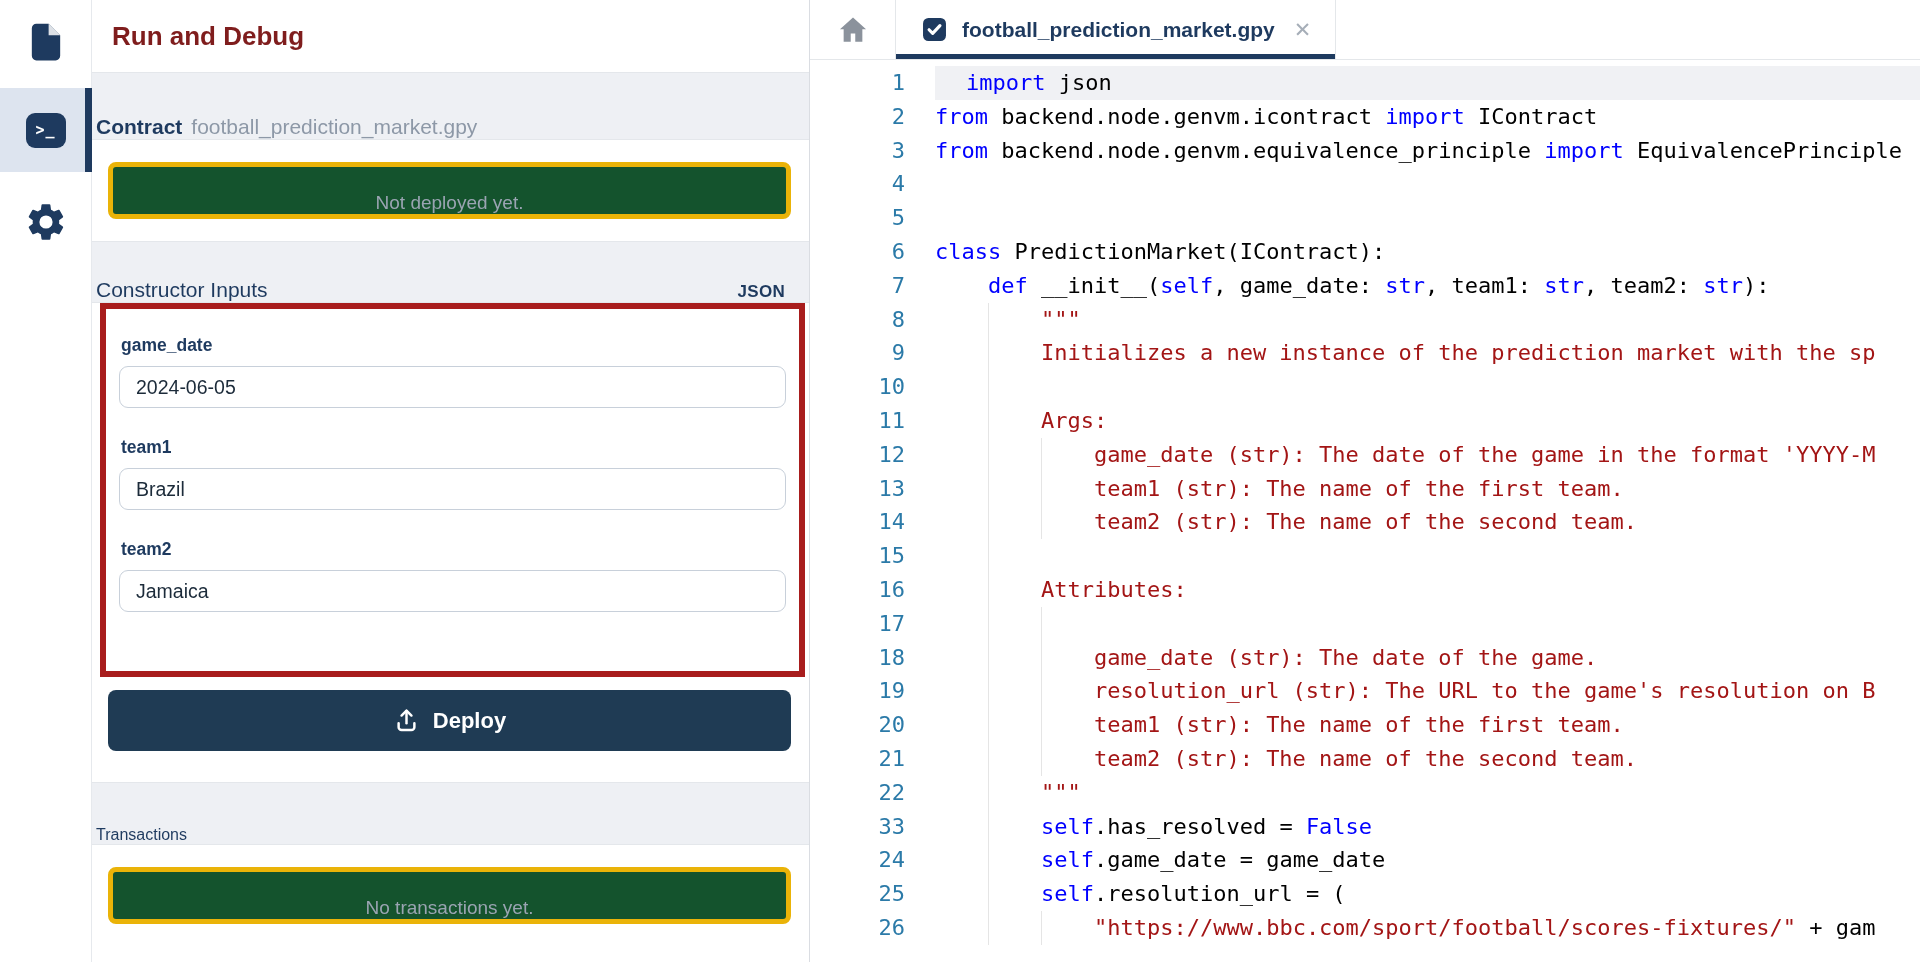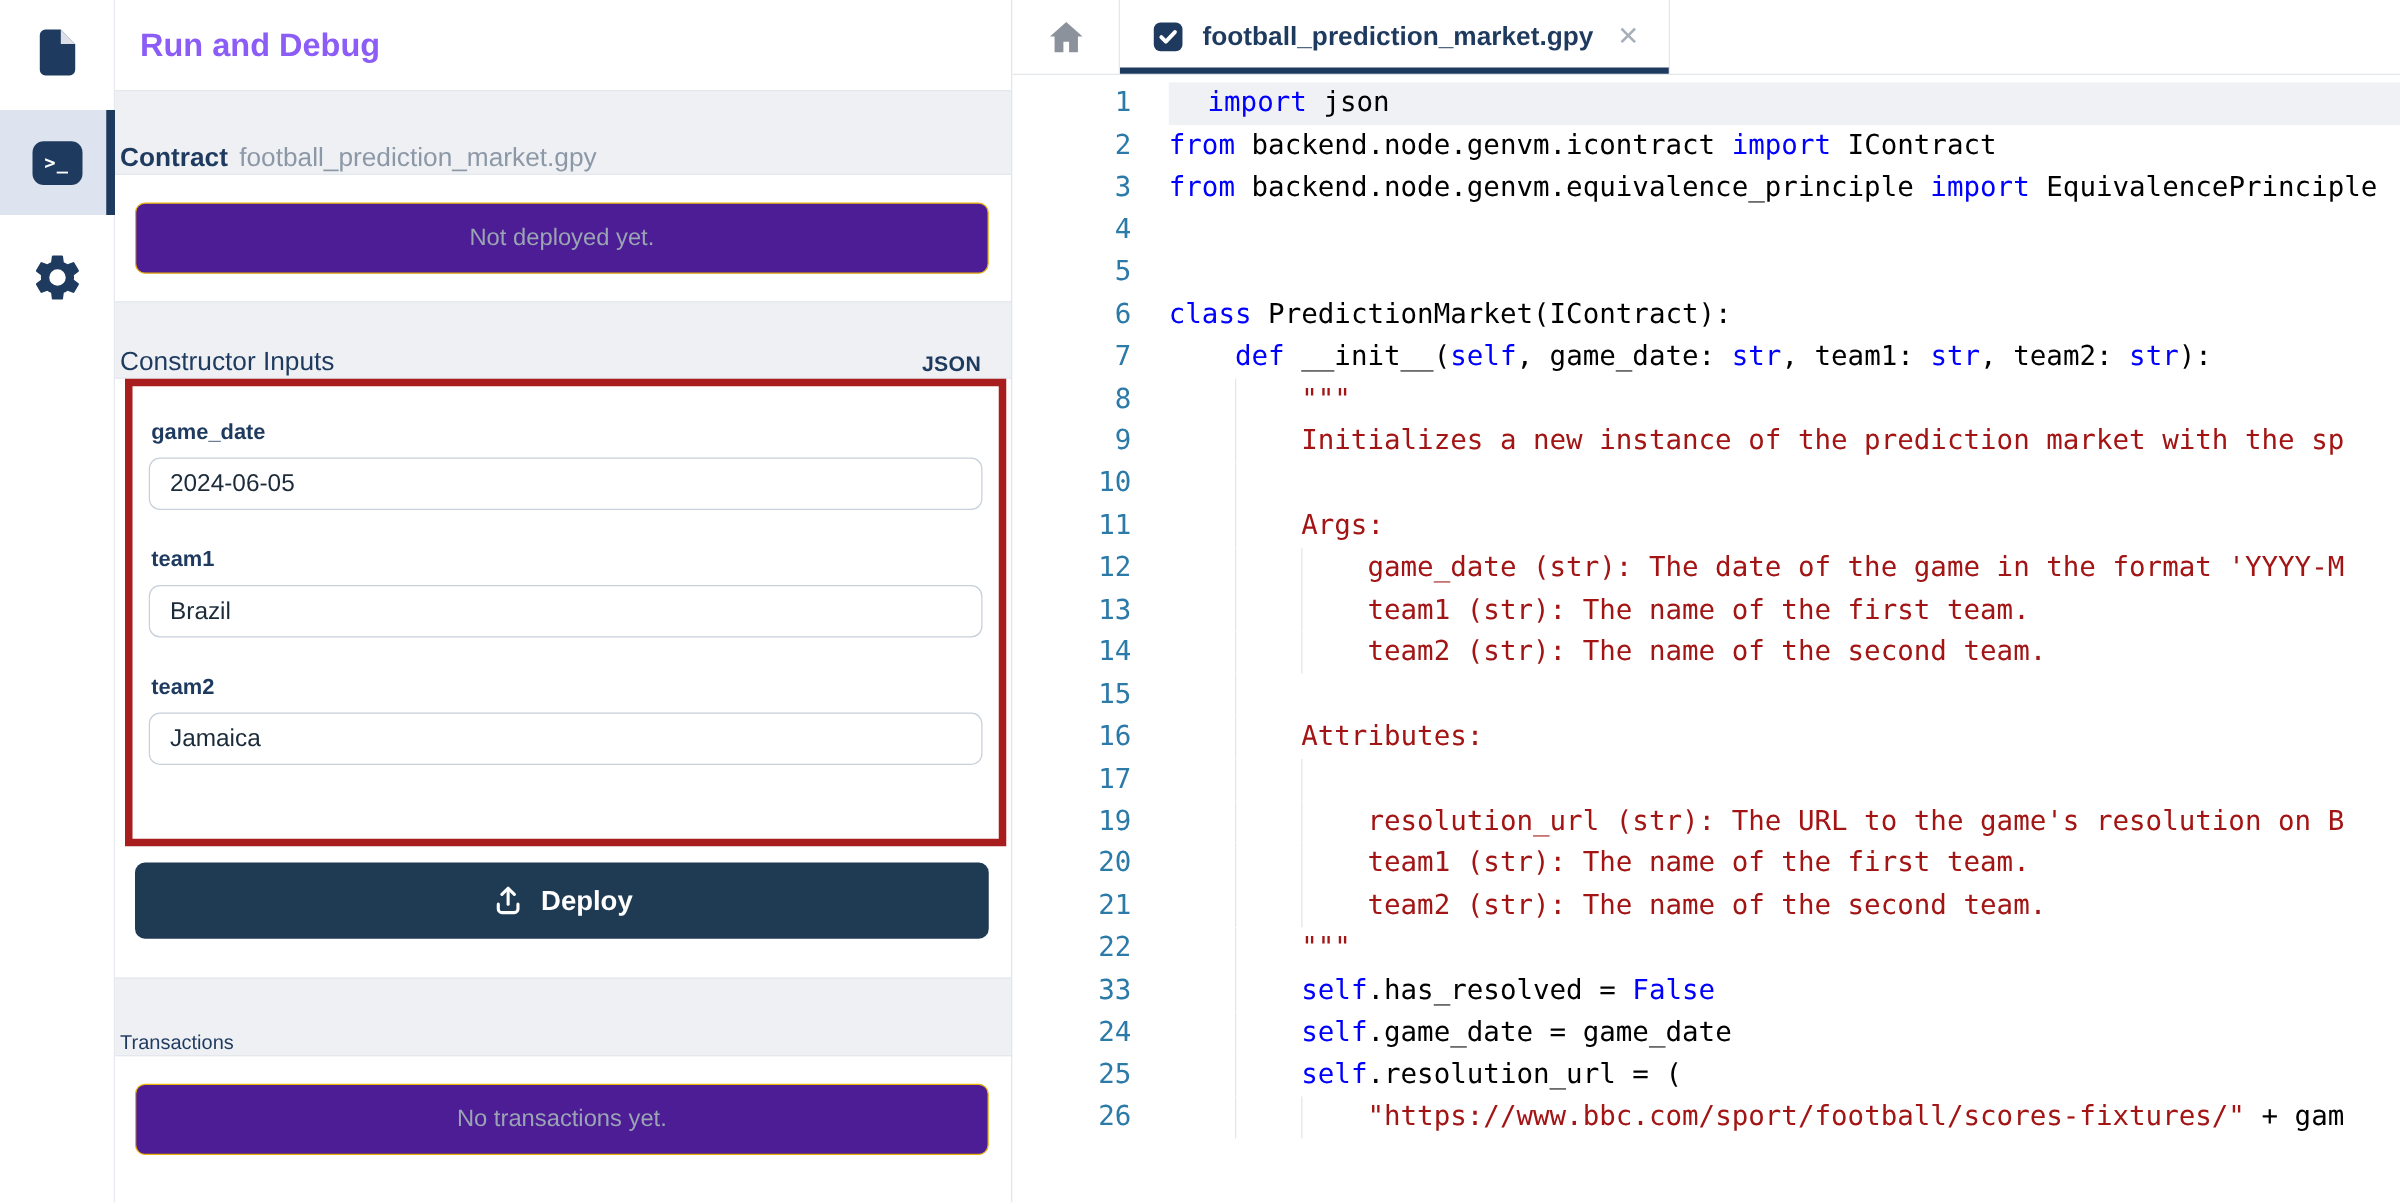--- a/index.html
+++ b/index.html
@@ -18,32 +18,32 @@
   .ab-item.active::after { content:""; position:absolute; right:-1px; top:0; bottom:0;
                            width:7px; background:#1e3a5f; }
   .term-badge { width:40px; height:35px; background:#1e3a5f; border-radius:9px; color:#fff;
                 font-family:"DejaVu Sans Mono", monospace; font-size:15px; font-weight:bold;
                 display:flex; align-items:center; justify-content:center; letter-spacing:1px; }
 
   
   .panel { width:718px; background:#fff; border-right:1px solid #dadde2; flex:none;
            display:flex; flex-direction:column; overflow:hidden; }
   .panel-title { height:72px; display:flex; align-items:center; padding-left:20px;
-                 color:#8b5cf6; font-size:26px; font-weight:600; }
+                 color:#7f1d1d; font-size:26px; font-weight:600; }
   .band { background:#eef0f4; border-top:1px solid #e4e7eb; border-bottom:1px solid #e4e7eb;
           display:flex; align-items:flex-end; padding:0 24px 0 4px; color:#1e3a5f; }
   .band.contract { height:68px; font-size:21px; gap:9px; }
   .band.contract .fname { color:#8d98a7; }
   .band.contract b { font-weight:700; }
   .band.constructor { height:62px; margin-top:22px; font-size:21px; justify-content:space-between; }
   .band.constructor .json { font-weight:700; font-size:17px; letter-spacing:.3px; cursor:pointer; }
   .band.tx { height:63px; margin-top:31px; font-size:16px; }
-  .empty-box { margin:22px 18px 0 16px; height:57px; border:1px solid #eab308; border-radius:8px;
-               display:flex; align-items:center; justify-content:center; color:#9aa4b2;
-               font-size:19px; background:#4c1d95; }
+  .empty-box { margin:22px 18px 0 16px; height:57px; border:5px solid #eab308; border-radius:8px;
+               display:flex; align-items:flex-end; justify-content:center; color:#9aa4b2;
+               font-size:19px; background:#14532d; }
   .red-box { margin:0 4px 0 8px; border:6px solid #a81d1d; height:374px; padding:26px 13px 0 13px; }
   .field-label { color:#1e3a5f; font-weight:700; font-size:17.5px; margin:0 0 10px 2px; }
   .field-input { display:block; width:100%; height:42px; border:1.5px solid #c8d0da;
                  border-radius:9px; font-size:19.5px; color:#1c2b3a; padding:0 16px;
                  font-family:"Liberation Sans", sans-serif; margin-bottom:29px; outline:none; background:#fff; }
   .deploy { margin:13px 18px 0 16px; height:61px; background:#1f3b54; border:none; border-radius:8px;
             color:#fff; font-size:22px; font-weight:700; display:flex; align-items:center;
             justify-content:center; gap:13px; cursor:pointer; font-family:"Liberation Sans", sans-serif; }
 
   
@@ -173,20 +173,21 @@
           <div class="cl"><span class="ln">8</span><span class="lc"><i class="guide" style="left: 4ch;"></i><span class="tk-str">        """</span></span></div>
           <div class="cl"><span class="ln">9</span><span class="lc"><i class="guide" style="left: 4ch;"></i><span class="tk-str">        Initializes a new instance of the prediction market with the sp</span></span></div>
           <div class="cl"><span class="ln">10</span><span class="lc"><i class="guide" style="left: 4ch;"></i></span></div>
           <div class="cl"><span class="ln">11</span><span class="lc"><i class="guide" style="left: 4ch;"></i><span class="tk-str">        Args:</span></span></div>
           <div class="cl"><span class="ln">12</span><span class="lc"><i class="guide" style="left: 4ch;"></i><i class="guide" style="left: 8ch;"></i><span class="tk-str">            game_date (str): The date of the game in the format 'YYYY-M</span></span></div>
           <div class="cl"><span class="ln">13</span><span class="lc"><i class="guide" style="left: 4ch;"></i><i class="guide" style="left: 8ch;"></i><span class="tk-str">            team1 (str): The name of the first team.</span></span></div>
           <div class="cl"><span class="ln">14</span><span class="lc"><i class="guide" style="left: 4ch;"></i><i class="guide" style="left: 8ch;"></i><span class="tk-str">            team2 (str): The name of the second team.</span></span></div>
           <div class="cl"><span class="ln">15</span><span class="lc"><i class="guide" style="left: 4ch;"></i></span></div>
           <div class="cl"><span class="ln">16</span><span class="lc"><i class="guide" style="left: 4ch;"></i><span class="tk-str">        Attributes:</span></span></div>
           <div class="cl"><span class="ln">17</span><span class="lc"><i class="guide" style="left: 4ch;"></i><i class="guide" style="left: 8ch;"></i></span></div>
+          <div class="cl"><span class="ln">18</span><span class="lc"><i class="guide" style="left: 4ch;"></i><i class="guide" style="left: 8ch;"></i><span class="tk-str">            game_date (str): The date of the game.</span></span></div>
           <div class="cl"><span class="ln">19</span><span class="lc"><i class="guide" style="left: 4ch;"></i><i class="guide" style="left: 8ch;"></i><span class="tk-str">            resolution_url (str): The URL to the game's resolution on B</span></span></div>
           <div class="cl"><span class="ln">20</span><span class="lc"><i class="guide" style="left: 4ch;"></i><i class="guide" style="left: 8ch;"></i><span class="tk-str">            team1 (str): The name of the first team.</span></span></div>
           <div class="cl"><span class="ln">21</span><span class="lc"><i class="guide" style="left: 4ch;"></i><i class="guide" style="left: 8ch;"></i><span class="tk-str">            team2 (str): The name of the second team.</span></span></div>
           <div class="cl"><span class="ln">22</span><span class="lc"><i class="guide" style="left: 4ch;"></i><span class="tk-str">        """</span></span></div>
           <div class="cl"><span class="ln">33</span><span class="lc"><i class="guide" style="left: 4ch;"></i><span class="tk-pl">        </span><span class="tk-kw">self</span><span class="tk-pl">.has_resolved = </span><span class="tk-kw">False</span></span></div>
           <div class="cl"><span class="ln">24</span><span class="lc"><i class="guide" style="left: 4ch;"></i><span class="tk-pl">        </span><span class="tk-kw">self</span><span class="tk-pl">.game_date = game_date</span></span></div>
           <div class="cl"><span class="ln">25</span><span class="lc"><i class="guide" style="left: 4ch;"></i><span class="tk-pl">        </span><span class="tk-kw">self</span><span class="tk-pl">.resolution_url = (</span></span></div>
           <div class="cl"><span class="ln">26</span><span class="lc"><i class="guide" style="left: 4ch;"></i><i class="guide" style="left: 8ch;"></i><span class="tk-pl">            </span><span class="tk-str">"https://www.bbc.com/sport/football/scores-fixtures/"</span><span class="tk-pl"> + gam</span></span></div>
         </div>
     </div>

